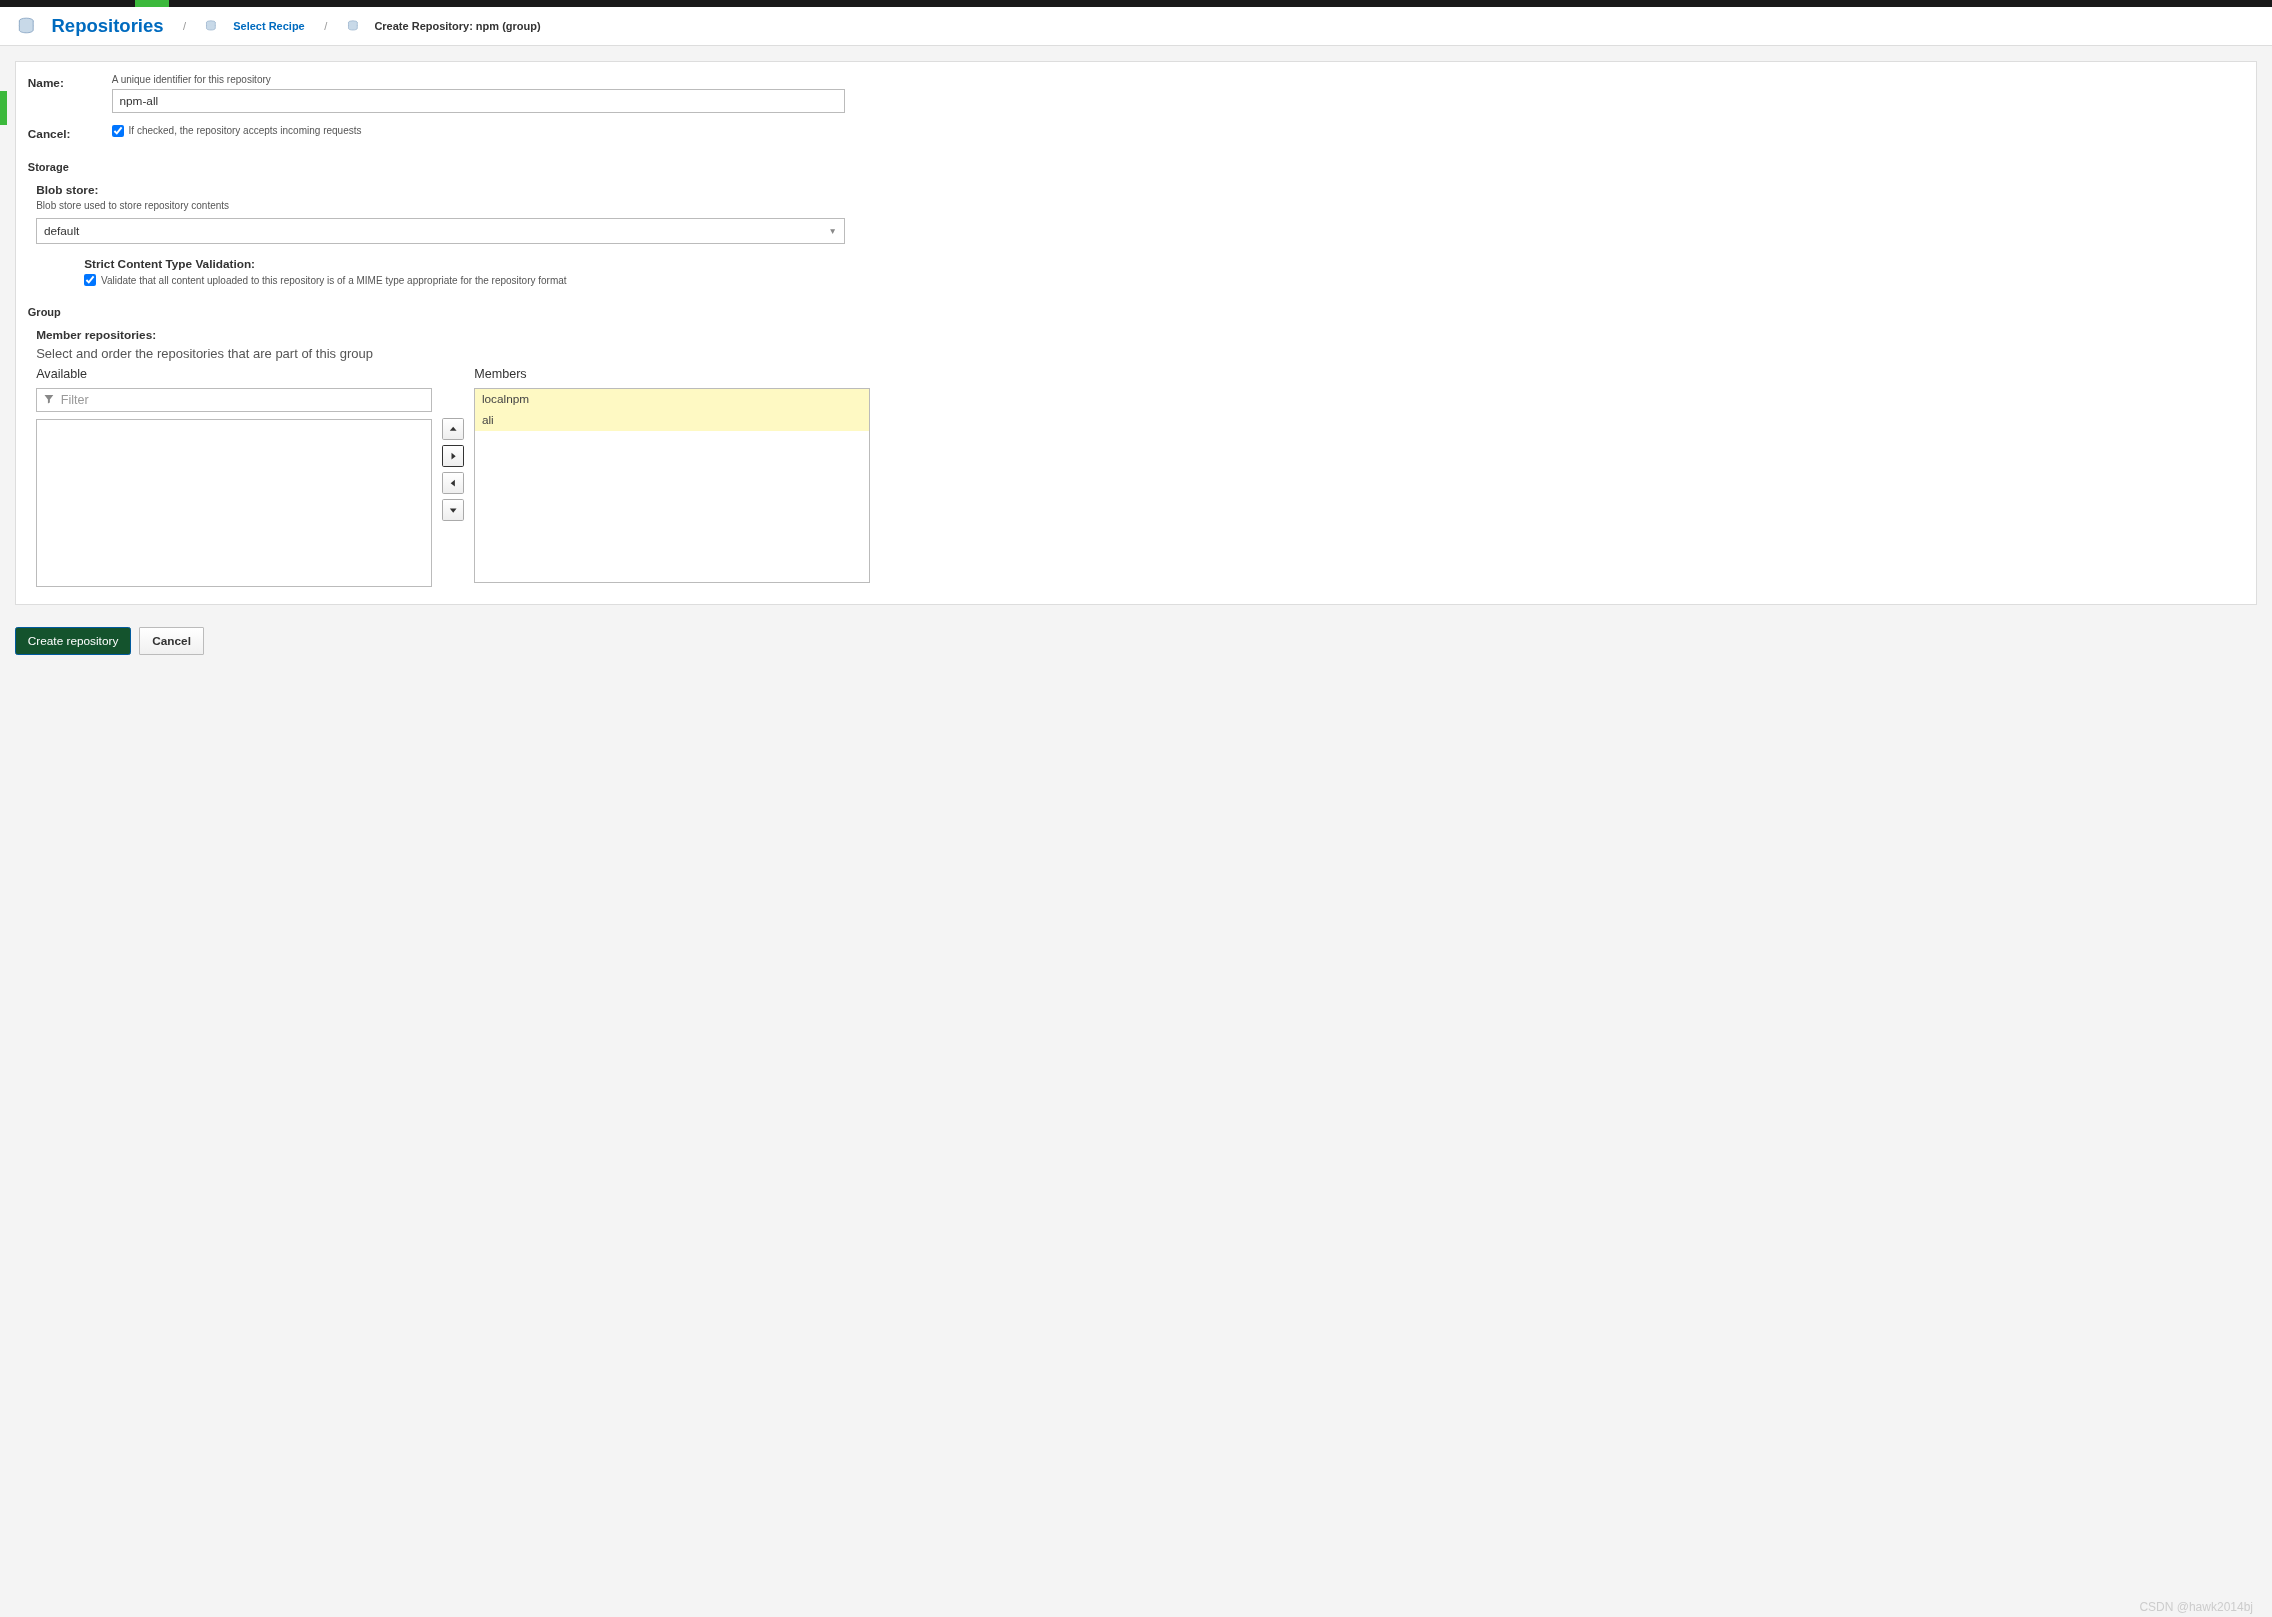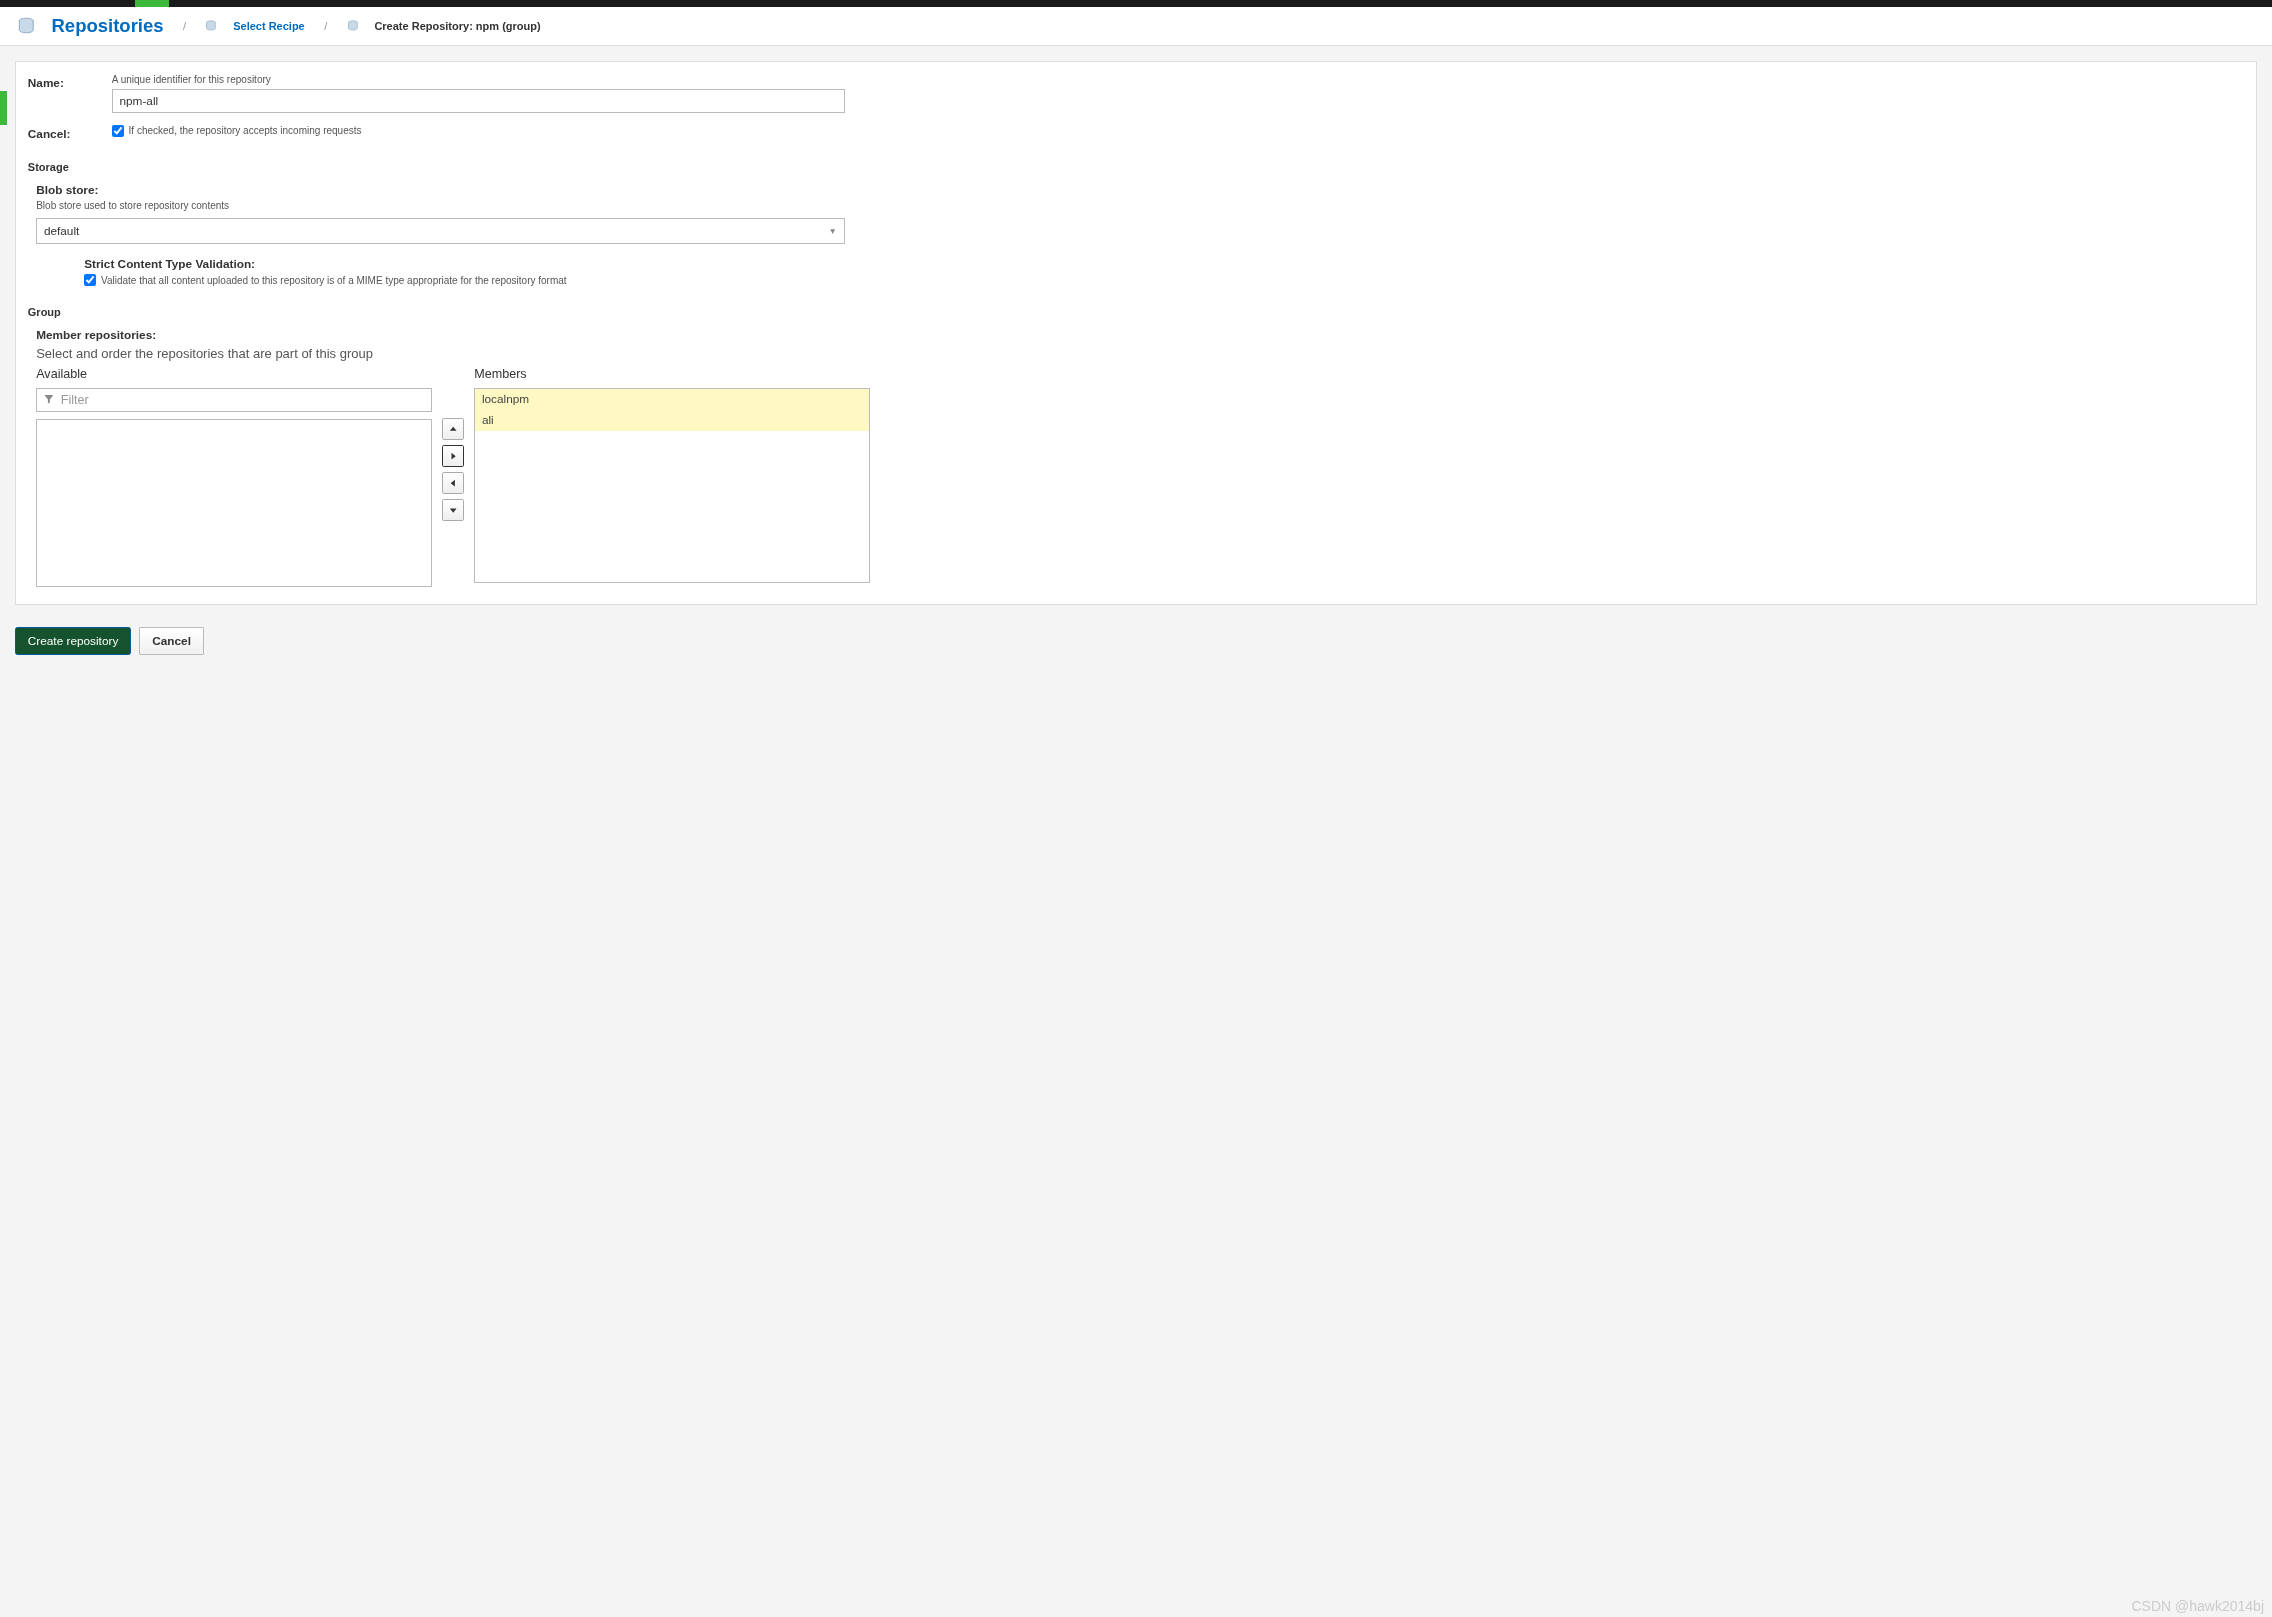--- a/index.html
+++ b/index.html
@@ -263,22 +263,22 @@
       border: 0.8px solid #bbb;
       padding: 5.9px 11.8px;
       font-size: 11.8px;
       font-weight: bold;
       cursor: pointer;
       border-radius: 1px;
     }
     .watermark {
       position: fixed;
       bottom: 3.4px;
-      right: 8px;
-      font-size: 14px;
+      right: 19px;
+      font-size: 12px;
       color: #ccc;
     }
   </style>
 </head>
 <body>
 
 <div class="top-bar">
   <div class="top-bar-accent"></div>
 </div>
 <div class="side-accent"></div>

